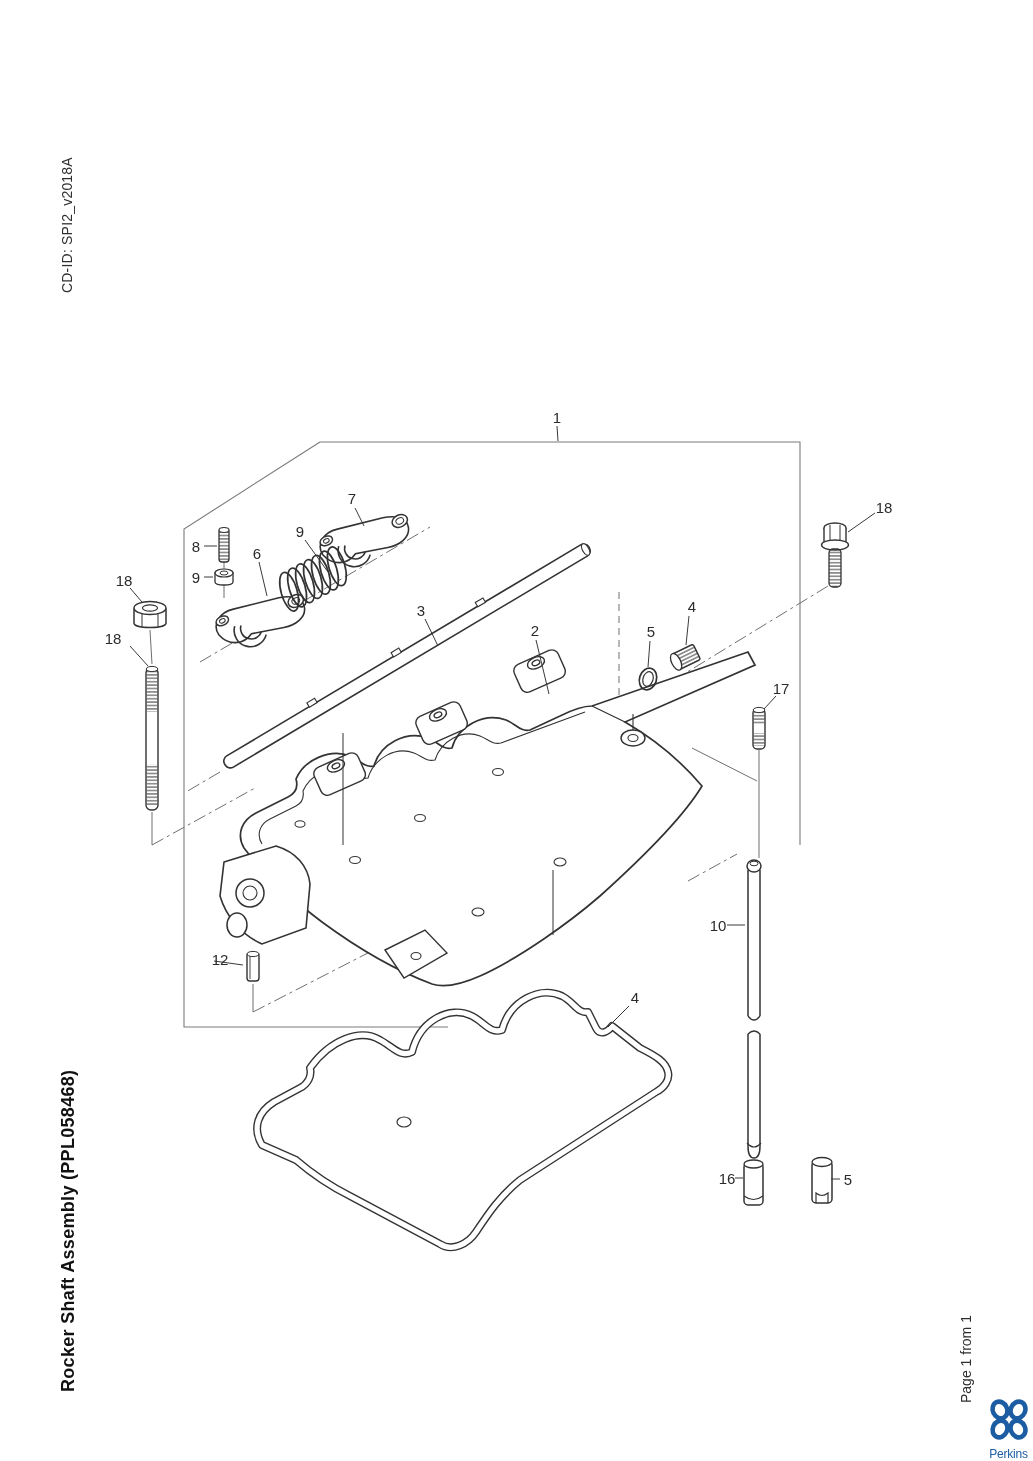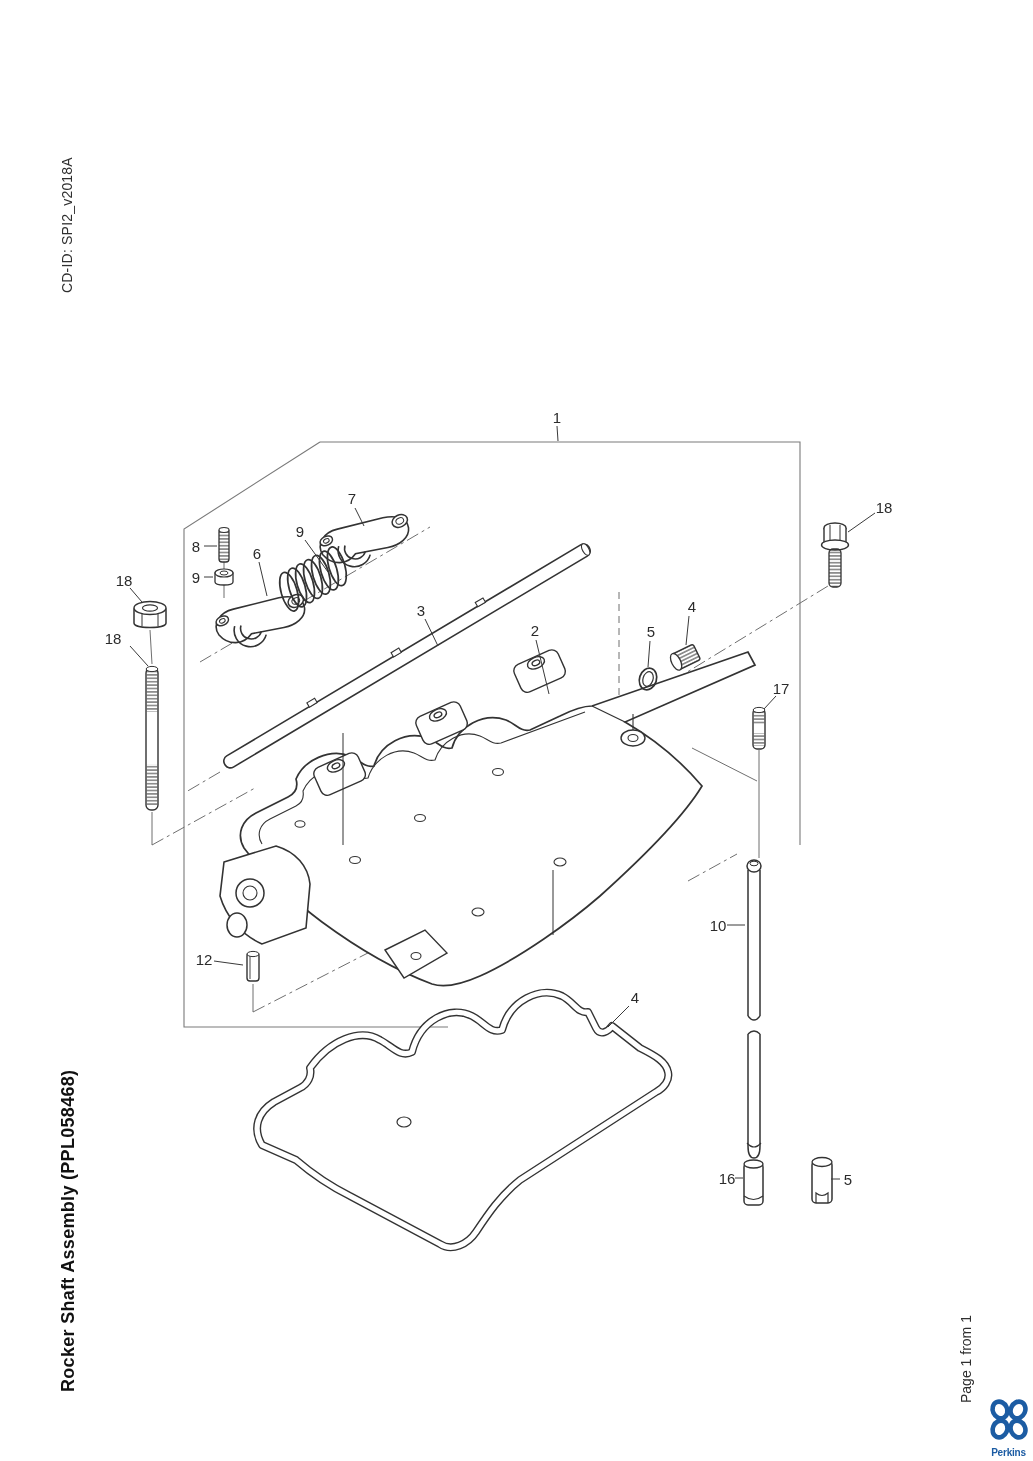--- a/index.html
+++ b/index.html
@@ -7,21 +7,21 @@
         font-family:"Liberation Sans", sans-serif;}
   .vtext{position:absolute;white-space:nowrap;transform:rotate(-90deg);transform-origin:top left;
          color:#2f2f2f;}
   .cdid{left:59px;top:293px;font-size:14px;letter-spacing:.2px;}
   .doctitle{left:58px;top:1392px;font-size:18px;font-weight:bold;letter-spacing:.3px;color:#111;}
   .pagelabel{left:958px;top:1403px;font-size:14px;}
   .callout{position:absolute;font-size:15px;color:#2b2b2b;transform:translate(-50%,-50%);
            line-height:1;padding:1px 2px;cursor:default;}
   .diagram{position:absolute;left:0;top:0;}
   .logo{position:absolute;left:984px;top:1398px;width:49px;height:60px;text-align:center;}
-  .logo .word{font-size:10px;font-weight:bold;color:#1c5ca3;letter-spacing:-0.2px;margin-top:1px;}
+  .logo .word{font-size:12px;font-weight:normal;color:#1c5ca3;letter-spacing:-0.2px;margin-top:1px;}
 </style>
 </head>
 <body>
 
 <div class="page">
 
   <div class="vtext cdid">CD-ID: SPI2_v2018A</div>
   <div class="vtext doctitle">Rocker Shaft Assembly (PPL058468)</div>
   <div class="vtext pagelabel">Page 1 from 1</div>
 
@@ -268,21 +268,21 @@
   <div class="callout" style="left:535px;top:630px">2</div>
   <div class="callout" style="left:421px;top:610px">3</div>
   <div class="callout" style="left:692px;top:606px">4</div>
   <div class="callout" style="left:651px;top:631px">5</div>
   <div class="callout" style="left:257px;top:553px">6</div>
   <div class="callout" style="left:352px;top:498px">7</div>
   <div class="callout" style="left:196px;top:546px">8</div>
   <div class="callout" style="left:196px;top:577px">9</div>
   <div class="callout" style="left:300px;top:531px">9</div>
   <div class="callout" style="left:781px;top:688px">17</div>
-  <div class="callout" style="left:204px;top:959px">12</div>
+  <div class="callout" style="left:220px;top:959px">12</div>
   <div class="callout" style="left:635px;top:997px">4</div>
   <div class="callout" style="left:884px;top:507px">18</div>
   <div class="callout" style="left:718px;top:925px">10</div>
   <div class="callout" style="left:727px;top:1178px">16</div>
   <div class="callout" style="left:848px;top:1179px">5</div>
   <div class="callout" style="left:113px;top:638px">18</div>
   <div class="callout" style="left:124px;top:580px">18</div>
 
   <div class="logo">
     <svg width="44" height="44" viewBox="0 0 44 44">

